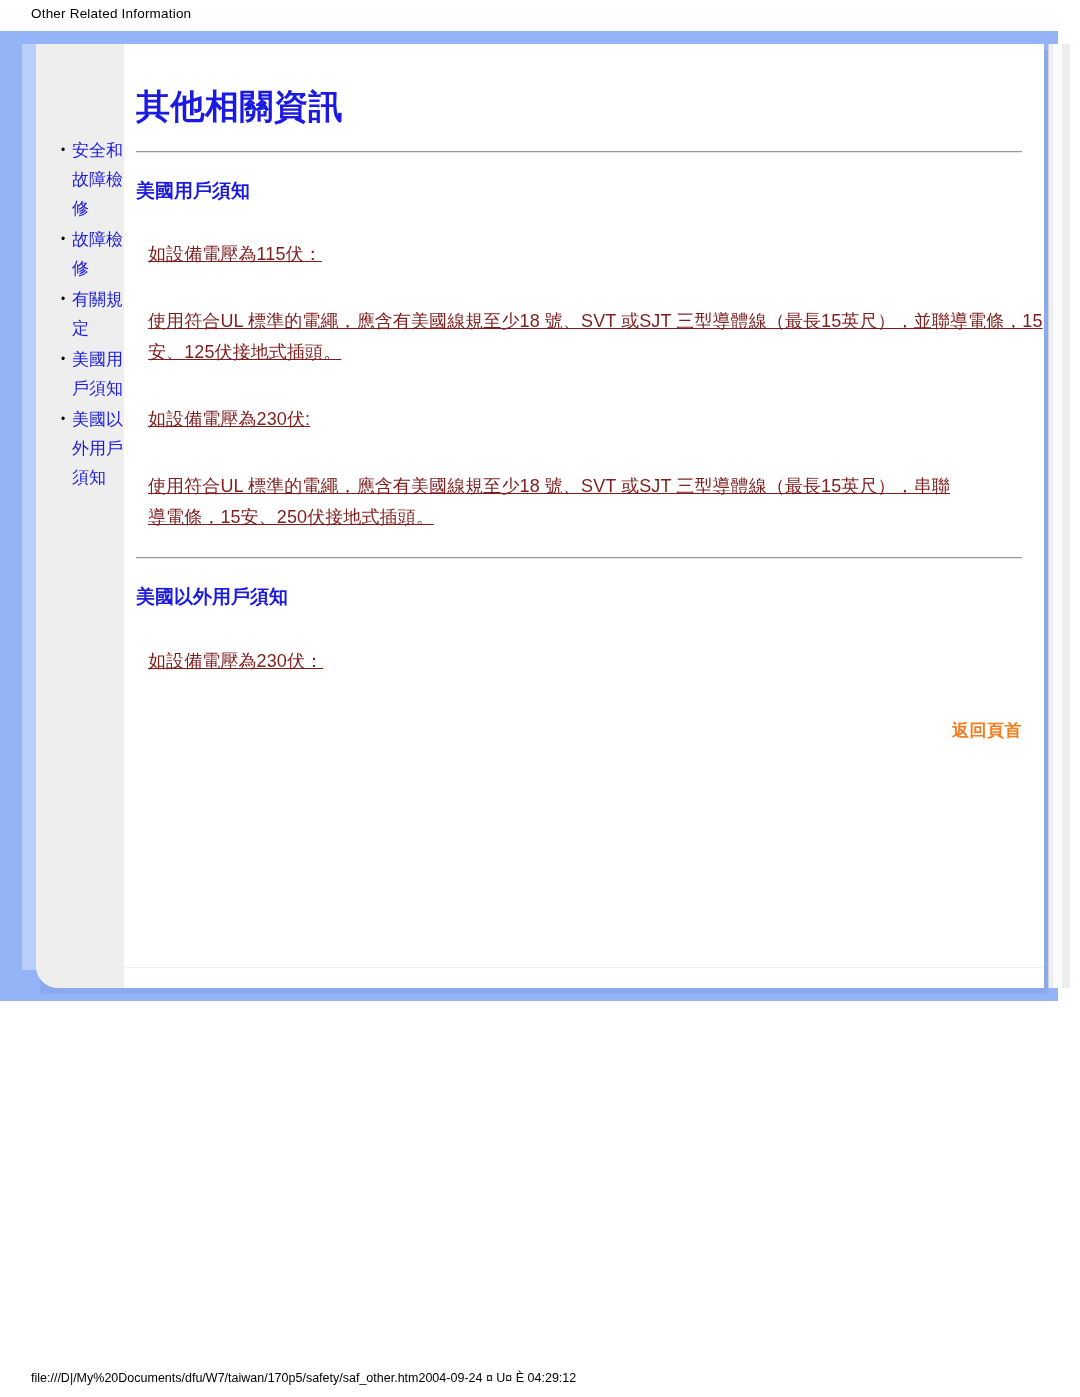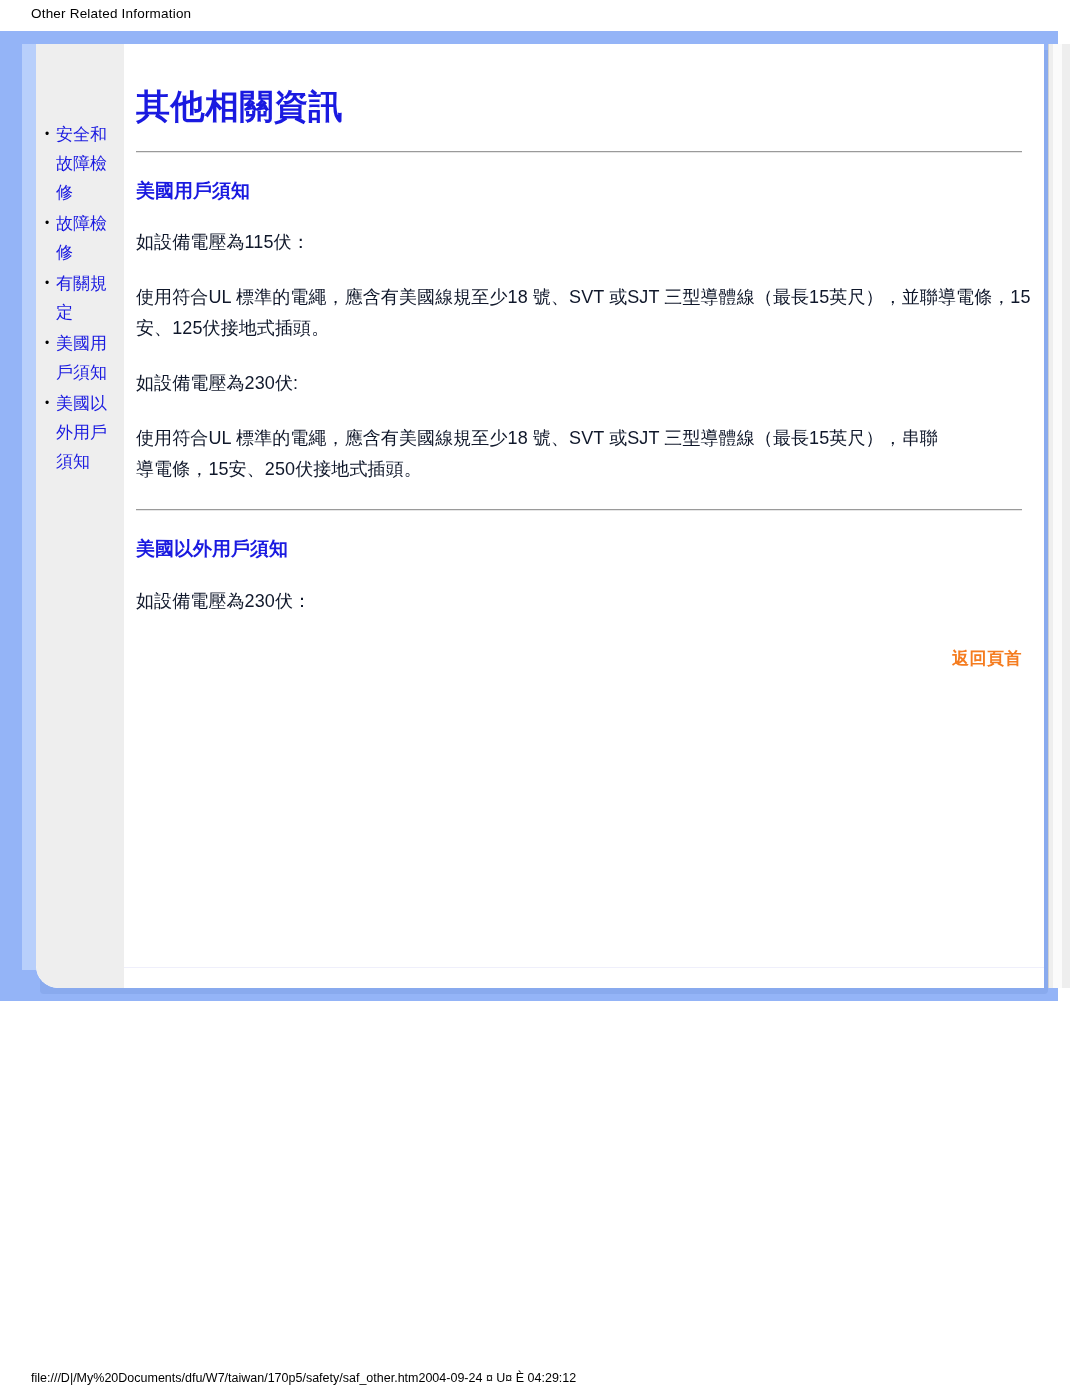--- a/index.html
+++ b/index.html
@@ -95,21 +95,21 @@
     width: 88px;
     height: 944px;
     background: #eeeeee;
     border-radius: 0 0 0 22px;
   }
   .sidebar-list {
     position: absolute;
     left: 0;
     top: 76px;
     width: 88px;
-    margin: 0;
+    margin: 16px;
     padding: 0;
     list-style: none;
   }
   .sidebar-item {
     position: relative;
     padding: 0 2px 0 20px;
     margin-bottom: 2px;
     font-size: 17px;
     line-height: 29px;
     color: #1a1ae0;
@@ -163,26 +163,27 @@
   .section-heading {
     margin: 0;
     padding: 26px 0 0 0;
     font-size: 19px;
     font-weight: bold;
     color: #1a1ae0;
     line-height: 1.3;
   }
 
   p.body-text {
-    margin: 0;
+    margin: 12px;
     padding: 24px 0 0 0;
     font-size: 18px;
     line-height: 31px;
-    color: #0f172a;
+    color: #7f1d1d;
     letter-spacing: 0.1px;
+    text-decoration: underline;
   }
 
   p.body-text.wide {
     width: 895px;
   }
   p.body-text.narrow {
     width: 810px;
   }
 
   .back-to-top-wrap {

